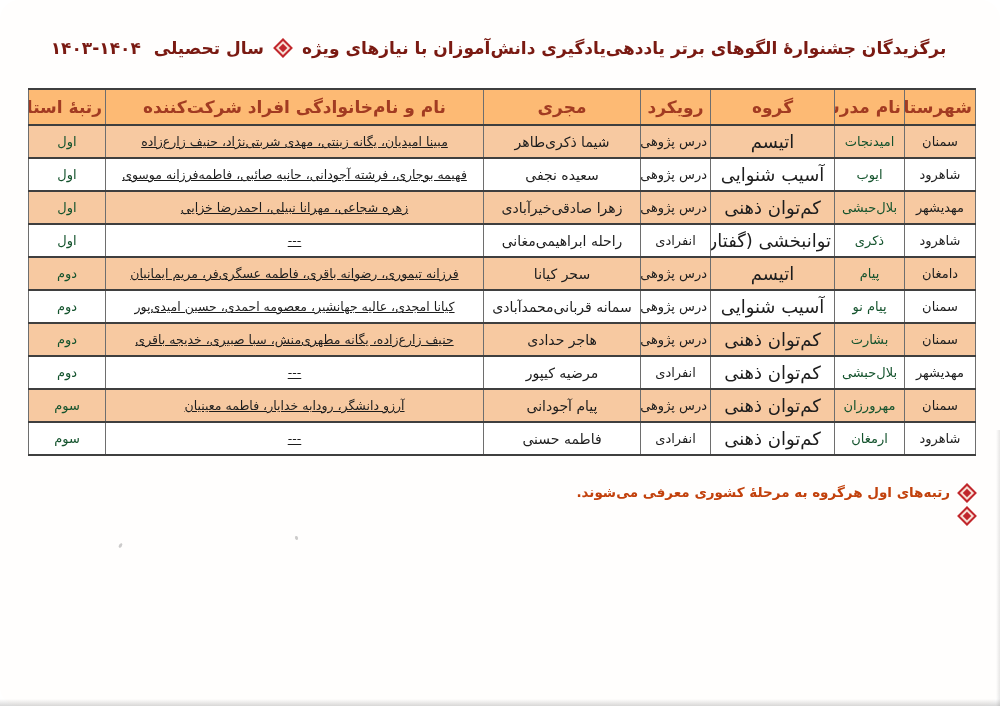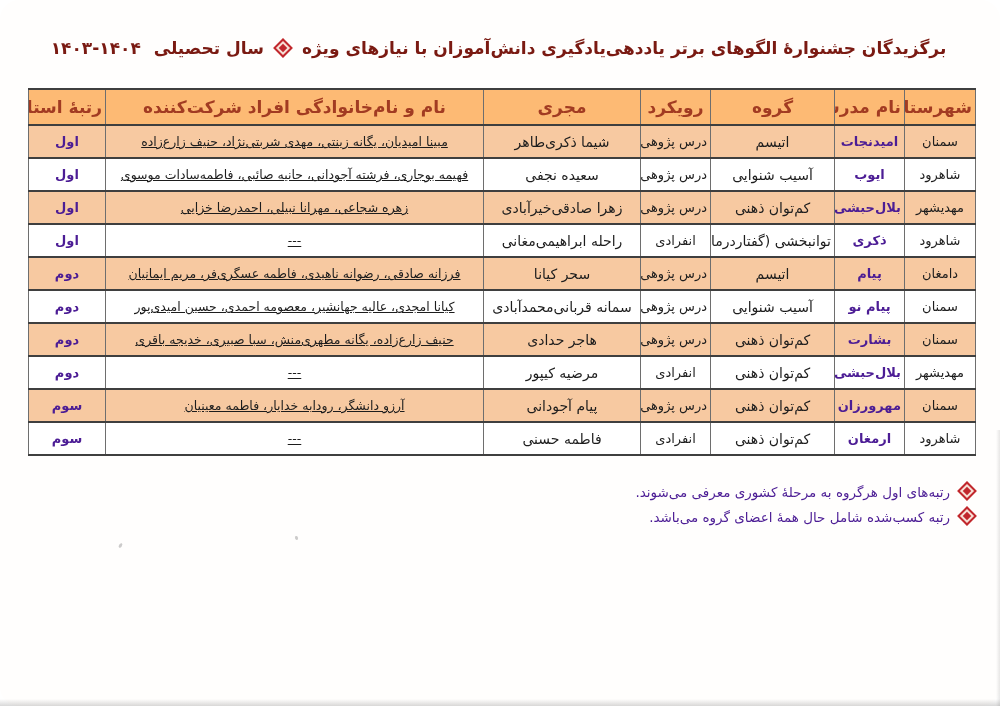--- a/index.html
+++ b/index.html
@@ -43,30 +43,30 @@
     text-align:center;vertical-align:middle;
     padding:0 3px;overflow:hidden;white-space:nowrap;
   }
   thead th{
     height:34px;font-size:17px;font-weight:bold;
     color:var(--header-text,#a23b22);background:#fdba74;
   }
   tbody td{height:31px;font-size:13px;color:#1d1d1d;}
   tbody tr.row-orange td{background:var(--row-orange,#f7c9a1);}
   tbody tr.row-white td{background:#ffffff;}
-  td.bold{font-weight:bold;color:#4c1d95;}
-  td.cell-group{font-size:14px;}
+  td.bold{font-weight:normal;color:#14532d;}
+  td.cell-group{font-size:18px;}
   td.cell-participants{font-size:12.5px;text-decoration:underline;}
   td.cell-executor{font-size:14px;}
 
   
   .footnotes{position:absolute;top:484px;right:26px;direction:rtl;text-align:right;}
   .footnote{
-    display:flex;align-items:flex-start;direction:rtl;justify-content:flex-start;
-    margin-bottom:9px;font-size:13.5px;color:#4c1d95;font-weight:400;
+    display:flex;align-items:flex-end;direction:rtl;justify-content:flex-start;
+    margin-bottom:9px;font-size:13.5px;color:#c2410c;font-weight:700;
   }
   .footnote .diamond{margin:0 0 0 10px;}
 
   
   .scan-edge-bottom{
     position:absolute;left:0;right:0;bottom:0;height:7px;
     background:linear-gradient(to bottom,rgba(0,0,0,0) 0%,rgba(60,60,60,0.20) 100%);
   }
   .scan-edge-right{
     position:absolute;right:0;top:430px;bottom:0;width:4px;
@@ -117,21 +117,21 @@
       <td class="cell-executor">شیما ذکری‌طاهر</td>
       <td class="cell-participants">مبینا امیدیان، یگانه زینتی، مهدی شربتی‌نژاد، حنیف زارع‌زاده</td>
       <td class="bold cell-rank">اول</td>
     </tr>
           <tr class="row-white">
       <td class="cell-city">شاهرود</td>
       <td class="bold cell-school">ایوب</td>
       <td class="cell-group">آسیب شنوایی</td>
       <td class="cell-approach">درس پژوهی</td>
       <td class="cell-executor">سعیده نجفی</td>
-      <td class="cell-participants">فهیمه بوجاری، فرشته آجودانی، حانیه صائبی، فاطمه‌سادات موسوی</td>
+      <td class="cell-participants">فهیمه بوجاری، فرشته آجودانی، حانیه صائبی، فاطمه‌فرزانه موسوی</td>
       <td class="bold cell-rank">اول</td>
     </tr>
           <tr class="row-orange">
       <td class="cell-city">مهدیشهر</td>
       <td class="bold cell-school">بلال‌حبشی</td>
       <td class="cell-group">کم‌توان ذهنی</td>
       <td class="cell-approach">درس پژوهی</td>
       <td class="cell-executor">زهرا صادقی‌خیرآبادی</td>
       <td class="cell-participants">زهره شجاعی، مهرانا نبیلی، احمدرضا خزایی</td>
       <td class="bold cell-rank">اول</td>
@@ -144,21 +144,21 @@
       <td class="cell-executor">راحله ابراهیمی‌مغانی</td>
       <td class="cell-participants">---</td>
       <td class="bold cell-rank">اول</td>
     </tr>
           <tr class="row-orange">
       <td class="cell-city">دامغان</td>
       <td class="bold cell-school">پیام</td>
       <td class="cell-group">اتیسم</td>
       <td class="cell-approach">درس پژوهی</td>
       <td class="cell-executor">سحر کیانا</td>
-      <td class="cell-participants">فرزانه صادقی، رضوانه ناهیدی، فاطمه عسگری‌فر، مریم ایمانیان</td>
+      <td class="cell-participants">فرزانه تیموری، رضوانه باقری، فاطمه عسگری‌فر، مریم ایمانیان</td>
       <td class="bold cell-rank">دوم</td>
     </tr>
           <tr class="row-white">
       <td class="cell-city">سمنان</td>
       <td class="bold cell-school">پیام نو</td>
       <td class="cell-group">آسیب شنوایی</td>
       <td class="cell-approach">درس پژوهی</td>
       <td class="cell-executor">سمانه قربانی‌محمدآبادی</td>
       <td class="cell-participants">کیانا امجدی، عالیه جهانشیر، معصومه احمدی، حسین امیدی‌پور</td>
       <td class="bold cell-rank">دوم</td>
@@ -203,21 +203,20 @@
     </table>
   </div>
 
   <div class="footnotes">
     <div class="footnote">
       <span class="diamond"></span>
       <span>رتبه‌های اول هرگروه به مرحلهٔ کشوری معرفی می‌شوند.</span>
     </div>
     <div class="footnote">
       <span class="diamond"></span>
-      <span>رتبه کسب‌شده شامل حال همهٔ اعضای گروه می‌باشد.</span>
     </div>
   </div>
 
   <span class="speck speck1"></span>
   <span class="speck speck2"></span>
   <div class="scan-edge-bottom"></div>
   <div class="scan-edge-right"></div>
 </div>
 
 </body></html>

